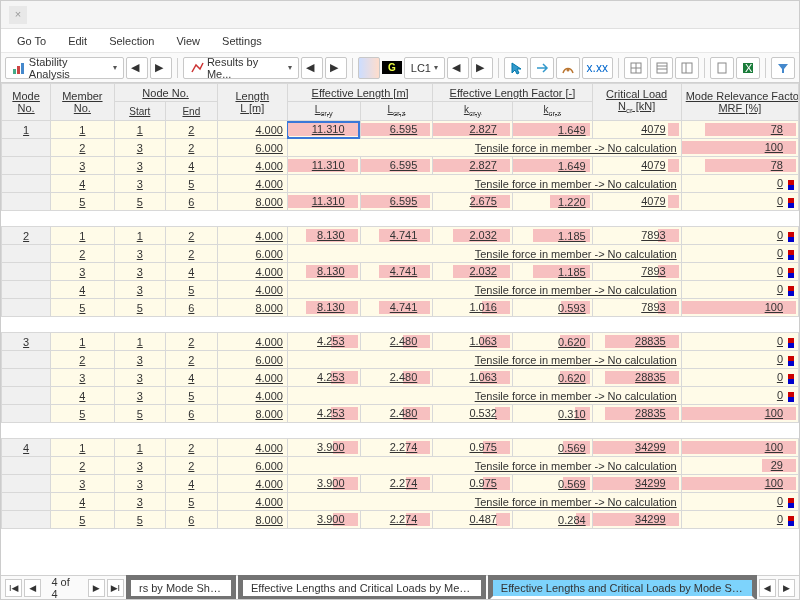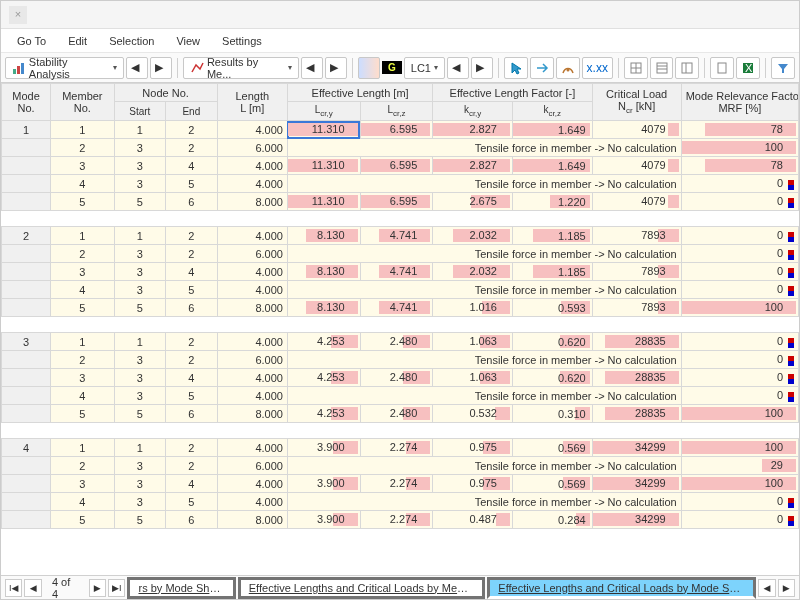--- a/index.html
+++ b/index.html
@@ -11,37 +11,37 @@
 .menubar { height: 24px; display: flex; align-items: center; padding: 0 6px; gap: 2px; border-bottom: 1px solid #e8e8e8; }
 .menu-item { padding: 3px 10px; cursor: pointer; }
 .toolbar { height: 30px; display: flex; align-items: center; padding: 2px 4px; gap: 2px; border-bottom: 1px solid #d0d0d0; background: #fafafa; }
 .tbtn { height: 22px; min-width: 22px; border: 1px solid #c8c8c8; background: #fff; display: inline-flex; align-items: center; justify-content: flex-start; padding: 0 4px; cursor: pointer; border-radius: 2px; }
 .tbtn.wide { min-width: auto; padding: 0 6px; gap: 3px; }
 .tbtn svg { width: 14px; height: 14px; }
 .tsep { width: 1px; height: 20px; background: #d0d0d0; margin: 0 3px; }
 .dropdown-caret { font-size: 8px; color: #555; }
 .badge-g { background: #000; color: #ef4; padding: 1px 6px; font-weight: bold; font-size: 10px; }
 .grid-wrap { flex: 1; overflow: auto; position: relative; }
-table.grid { border-collapse: collapse; width: 100%; table-layout: fixed; }
+table.grid { border-collapse: collapse; width: 100%; table-layout: fixed; text-decoration: underline; }
 .grid th, .grid td { border: 1px solid #d8d8d8; padding: 2px 4px; height: 18px; white-space: nowrap; overflow: hidden; }
 .grid thead th { background: #f0f0f0; font-weight: normal; color: #333; text-align: center; position: sticky; top: 0; }
 .grid thead tr.sub th { font-size: 10px; }
 .grid td { text-align: right; background: #fffbe8; position: relative; }
 .grid td.rowhead { background: #f0f0f0; text-align: center; }
 .grid td.center { text-align: center; }
 .grid tr.spacer td { background: #fff; height: 16px; border-left: none; border-right: none; }
 .cell-bar { position: absolute; right: 2px; top: 2px; bottom: 2px; background: #f7c0c0; z-index: 0; }
 .cell-val { position: relative; z-index: 1; padding-right: 2px; }
 .cell-mark { display: inline-block; width: 6px; height: 10px; margin-left: 3px; vertical-align: middle; }
 .mark-rb { background: linear-gradient(#c00 0 50%, #00c 50% 100%); }
 .tensile { text-align: left; color: #333; }
 .active-cell { outline: 2px solid #3a78d8; outline-offset: -2px; }
 .footer { height: 24px; border-top: 1px solid #d0d0d0; background: #fafafa; display: flex; align-items: center; padding: 0 4px; gap: 2px; }
 .footer .nav { width: 18px; height: 18px; border: 1px solid #ccc; background: #fff; text-align: center; line-height: 16px; font-size: 9px; cursor: pointer; }
-.footer .tab { border: 3px solid #737373; background: #fff; padding: 2px 8px; cursor: pointer; white-space: nowrap; overflow: hidden; text-overflow: ellipsis; text-decoration: underline; }
+.footer .tab { border: 5px solid #737373; background: #fff; padding: 2px 8px; cursor: pointer; white-space: nowrap; overflow: hidden; text-overflow: ellipsis; }
 .footer .tab.active { background: #7dd3fc; border-bottom-color: #fff; font-weight: 500; }
 .col-modeno{width:42px}.col-memno{width:54px}.col-start{width:44px}.col-end{width:44px}.col-len{width:60px}.col-lcry{width:62px}.col-lcrz{width:62px}.col-kcry{width:68px}.col-kcrz{width:68px}.col-ncr{width:76px}.col-mrf{width:100px}
 sub { font-size: 8px; }
 </style>
 </head>
 <body>
 
 <div class="window">
 
   <div class="titlebar">

